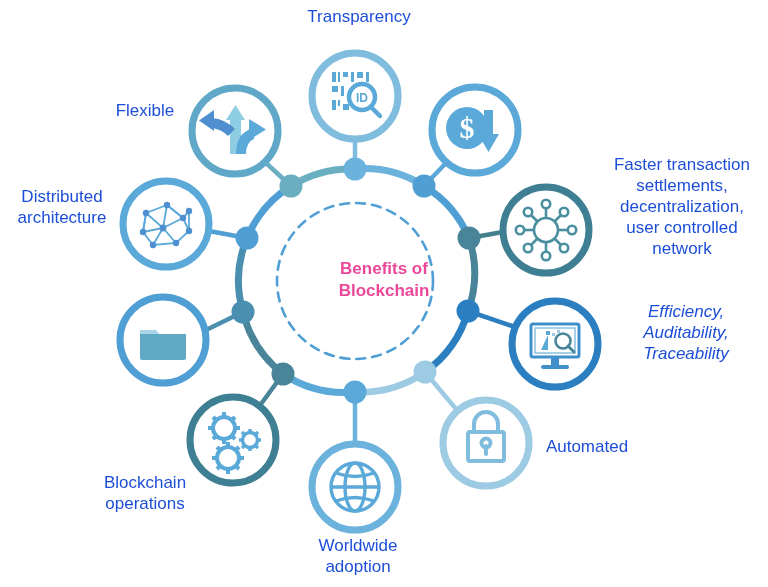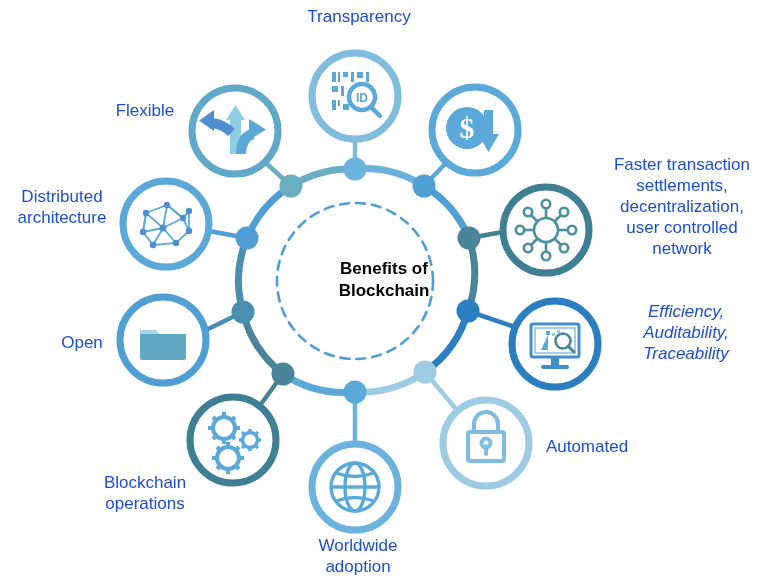--- a/index.html
+++ b/index.html
@@ -35,21 +35,21 @@
   }
   .center-title {
     position: absolute;
     left: 274px;
     top: 258px;
     width: 220px;
     text-align: center;
     font-size: 17px;
     line-height: 22px;
     font-weight: bold;
-    color: #000000;
+    color: #ec4899;
     white-space: pre-line;
     font-family: "Liberation Sans", sans-serif;
   }
 </style>
 </head>
 <body>
 
 <div id="stage">
 
   <svg id="diagram-svg" viewBox="0 0 768 587">
@@ -318,20 +318,19 @@
 Traceability</div>
 
   <div class="label" style="left:522px; top:436px; width:130px;">Automated</div>
 
   <div class="label" style="left:283px; top:535px; width:150px;">Worldwide
 adoption</div>
 
   <div class="label" style="left:65px; top:472px; width:160px;">Blockchain
 operations</div>
 
-  <div class="label" style="left:32px; top:332px; width:100px;">Open</div>
 
   <div class="label" style="left:90px; top:100px; width:110px;">Flexible</div>
 
   <div class="label" style="left:3px; top:186px; width:118px;">Distributed
 architecture</div>
 
 </div>
 
 </body></html>

